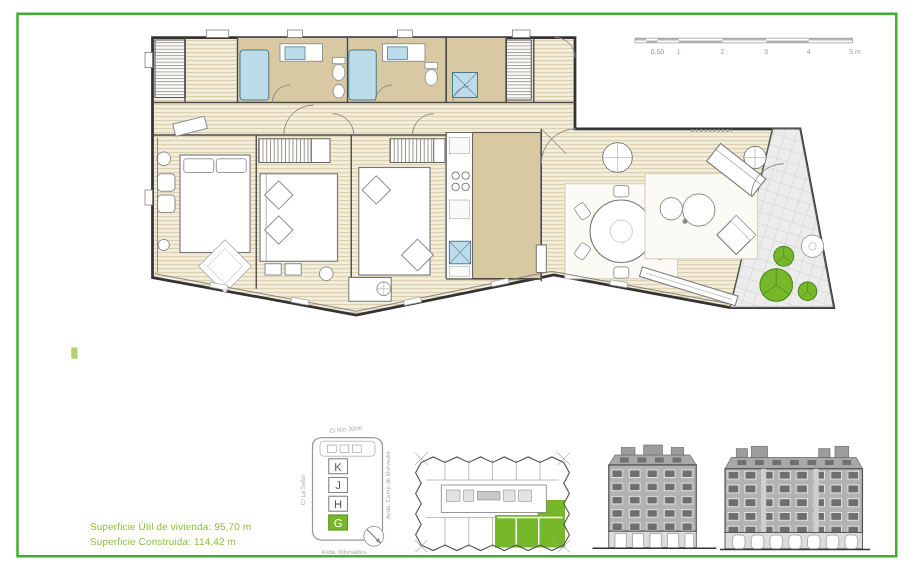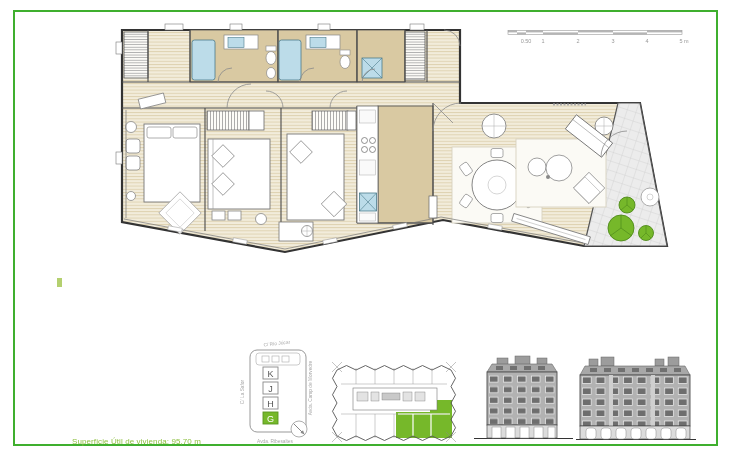--- a/index.html
+++ b/index.html
@@ -2,21 +2,21 @@
 <html><head>
 <meta charset="utf-8">
 <style>
   html,body{margin:0;padding:0;background:#fff;}
   .page{position:relative;width:735px;height:462px;background:#fff;overflow:hidden;
         font-family:"Liberation Sans",sans-serif;}
   .frame{position:absolute;left:13px;top:10px;width:705px;height:436px;
          border:2px solid #3faf2e;box-sizing:border-box;}
   svg.plan{position:absolute;left:0;top:0;}
   .area-labels{position:absolute;left:72px;top:416px;color:#8cbf3f;
-               font-size:8px;line-height:11.5px;letter-spacing:.1px;margin-top:20px;}
+               font-size:8px;line-height:11.5px;letter-spacing:.1px;}
   text{font-family:"Liberation Sans",sans-serif;}
 </style>
 </head>
 <body>
 
 <div class="page">
   <div class="frame"></div>
 
   <svg class="plan" width="735" height="462" viewBox="0 0 735 462">
     <defs>
@@ -398,14 +398,15 @@
       <g>
         <circle cx="299" cy="429" r="8" fill="#fff" stroke="#999" stroke-width="0.8"></circle>
         <line x1="293.5" y1="423.5" x2="304.5" y2="434.5" stroke="#888" stroke-width="1"></line>
         <polygon points="304.5,434.5 300.5,432.8 303,430.3" fill="#888"></polygon>
       </g>
     </g>
   </svg>
 
   <div class="area-labels">
     <div>Superficie Útil de vivienda: 95,70 m</div>
+    <div>Superficie Construida: 114,42 m</div>
   </div>
 </div>
 
 </body></html>

